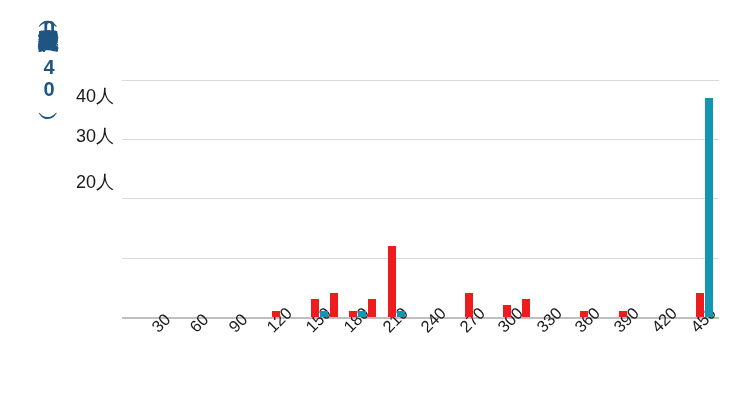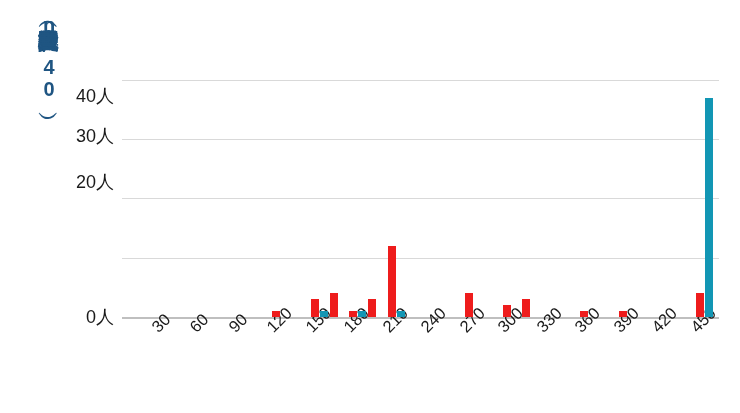--- a/index.html
+++ b/index.html
@@ -143,21 +143,20 @@
 </style>
 </head>
 <body>
 
 <div id="chart-root">
 
 
   <div id="y-axis-title">受試者選擇停止實驗人數（n＝40）</div>
 
   <div id="y-ticks">
-      <div class="y-tick" style="top: 243px;">0人</div>
       <div class="y-tick" style="top: 108px;">20人</div>
       <div class="y-tick" style="top: 62px;">30人</div>
       <div class="y-tick" style="top: 6px; margin-top: 16px;">40人</div>
     </div>
 
   <div id="plot">
       <div class="gridline baseline" style="top: 243px;"></div>
       <div class="gridline" style="top: 183.732px;"></div>
       <div class="gridline" style="top: 124.463px;"></div>
       <div class="gridline" style="top: 65.1951px;"></div>

